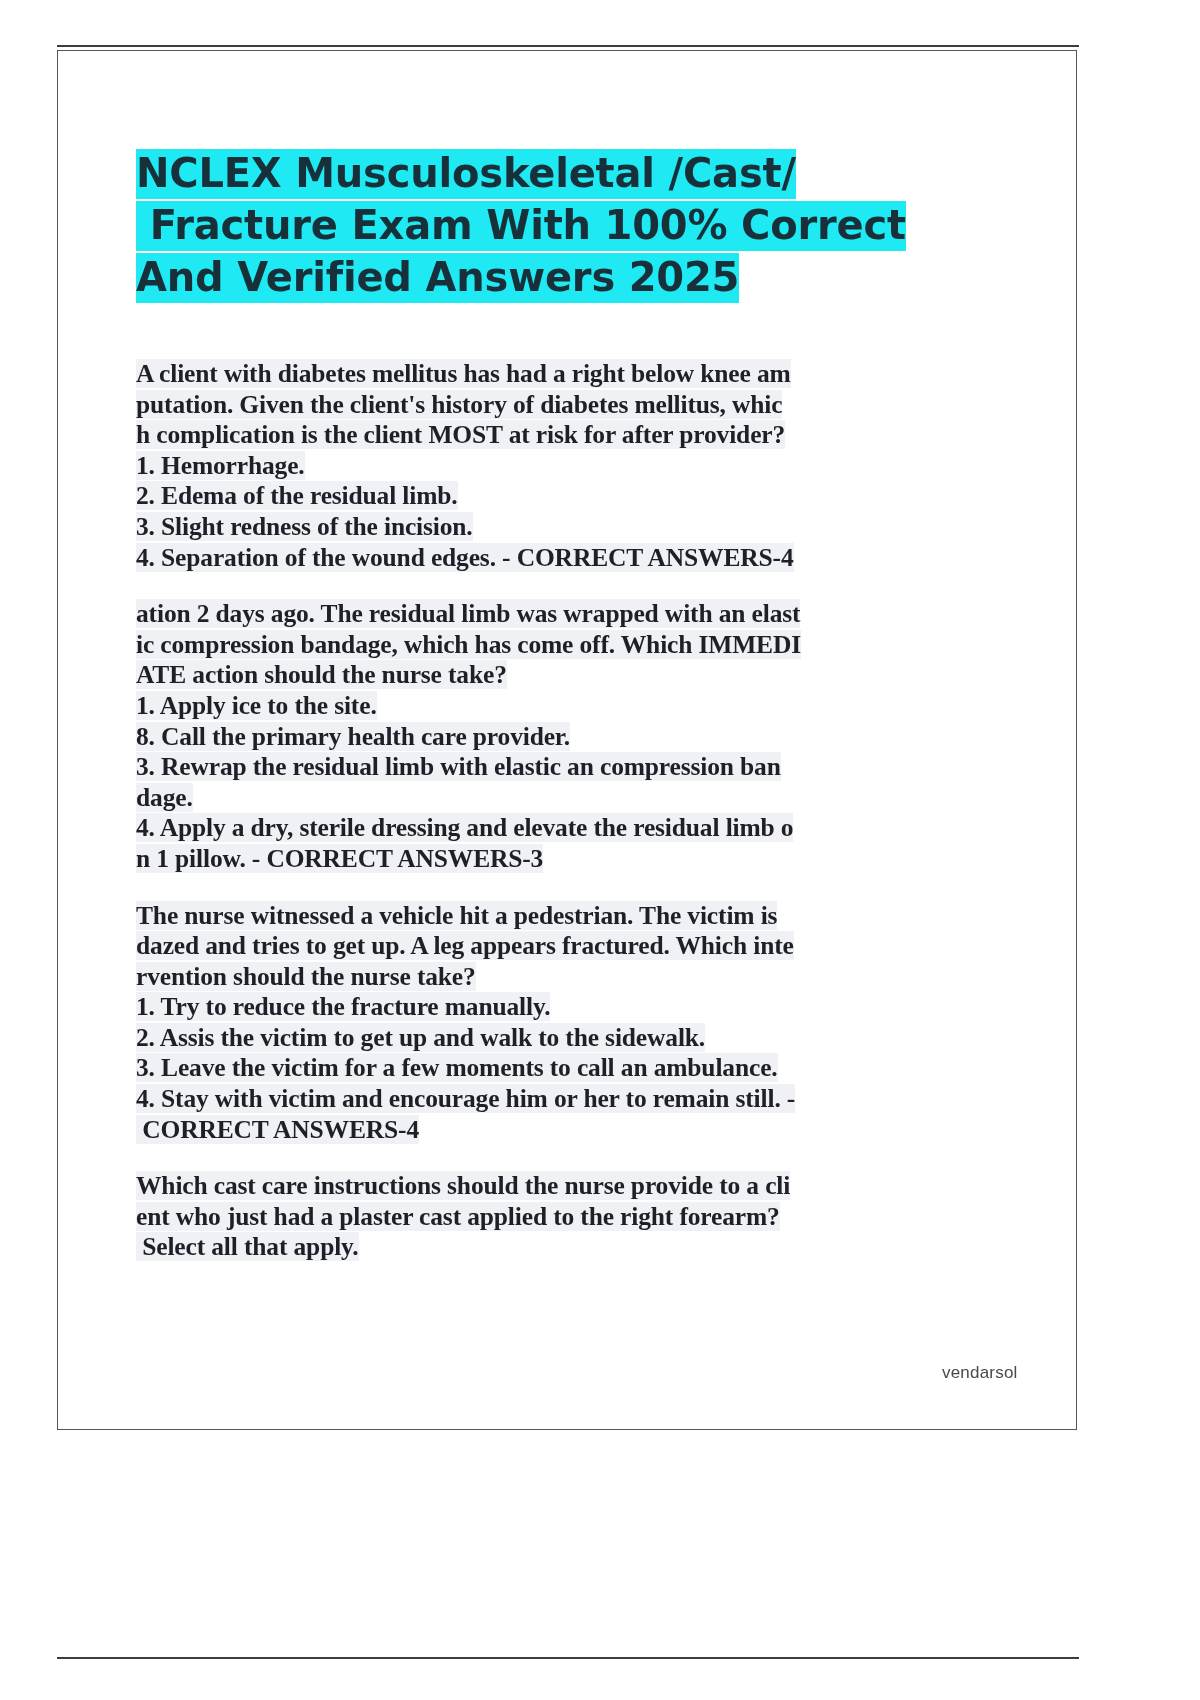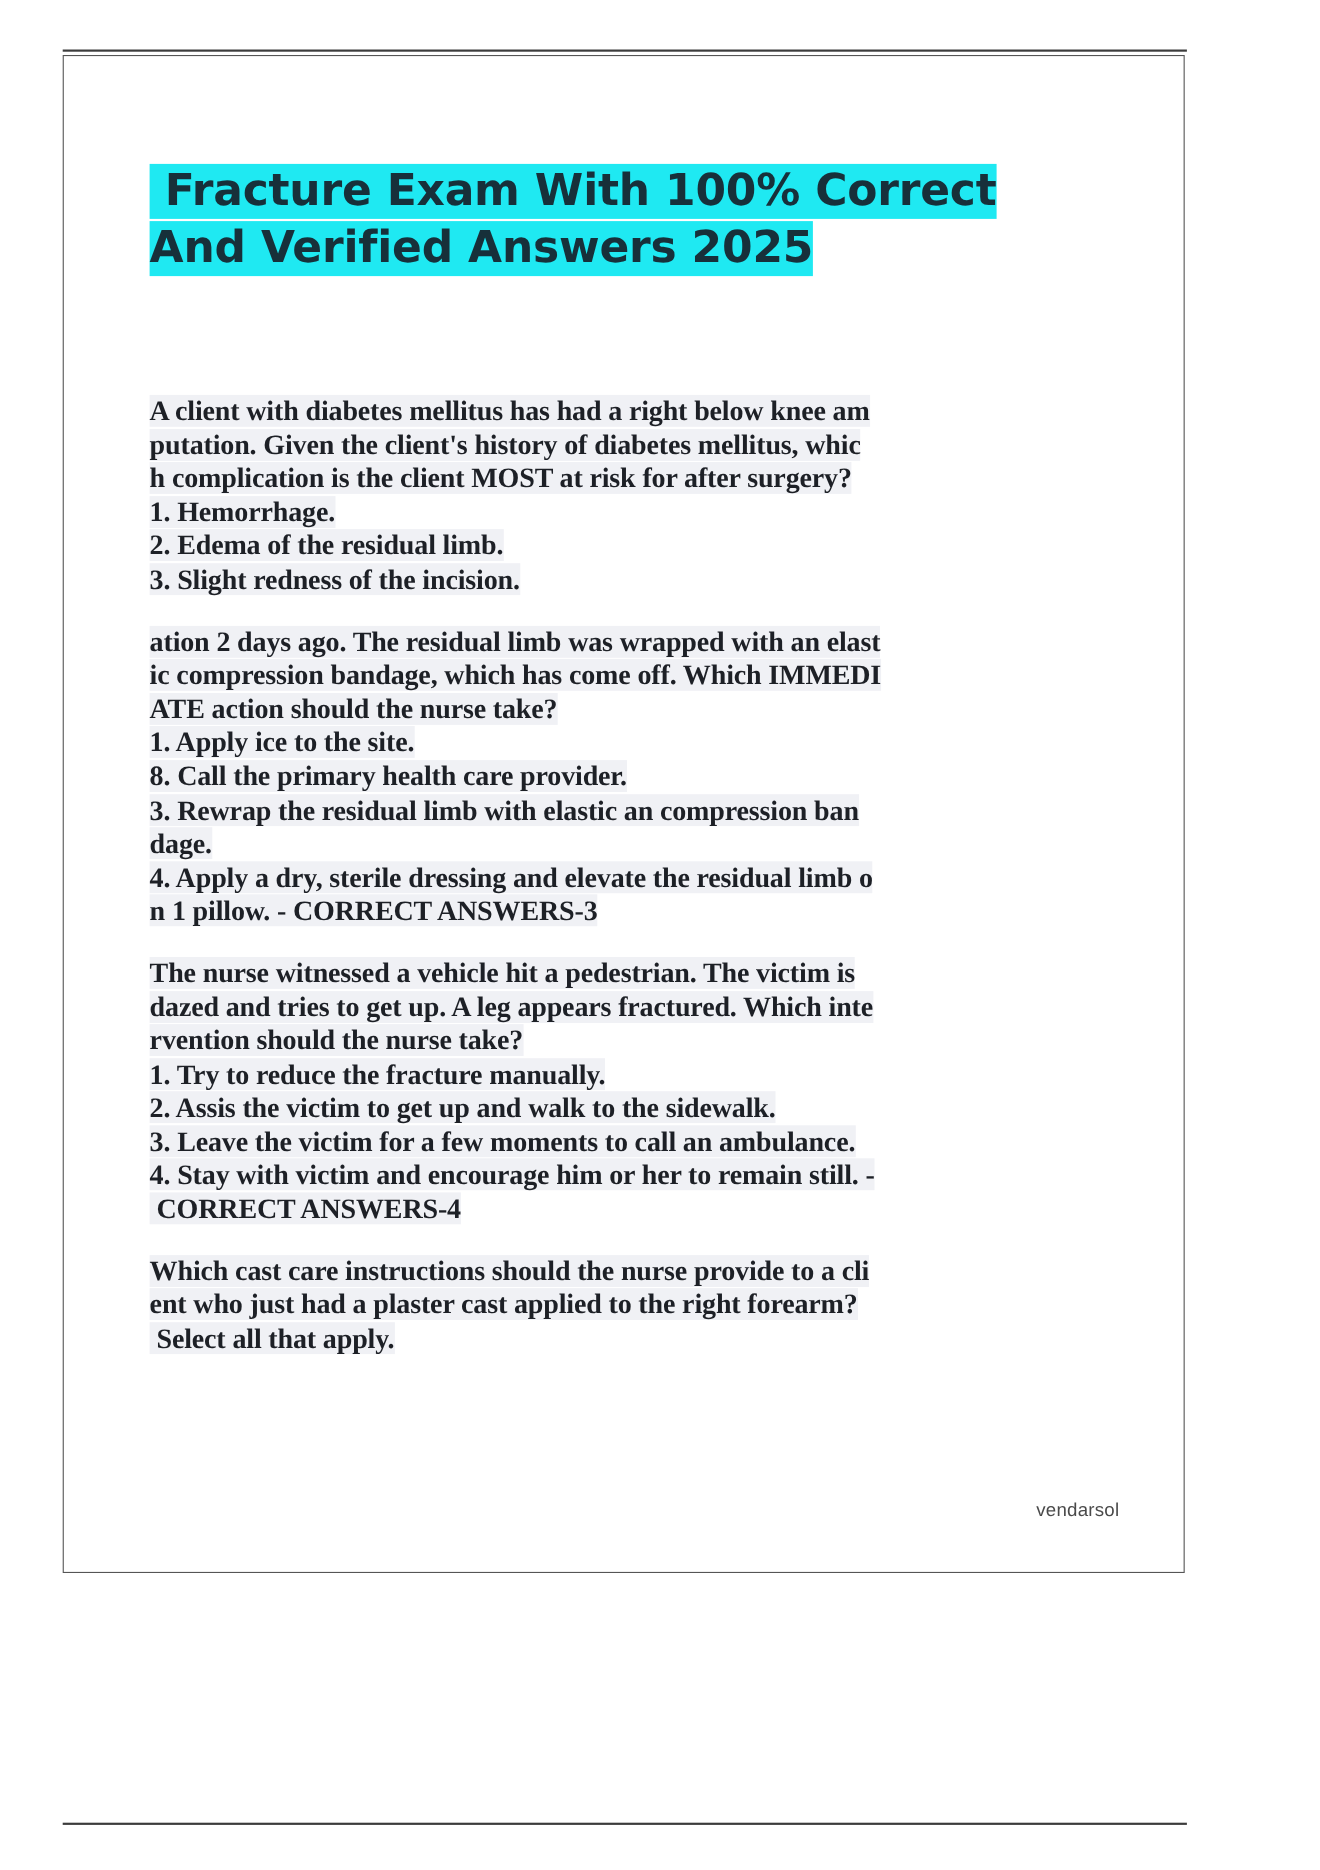--- a/index.html
+++ b/index.html
@@ -120,33 +120,35 @@
 </head>
 <body>
 
 <div id="page-root">
 
   <div class="top-rule"></div>
 
   <div class="sheet">
 
     <div class="title-block">
+      <div class="title-line"><span class="hl">NCLEX Musculoskeletal /Cast/</span></div>
       <div class="title-line"><span class="hl"> Fracture Exam With 100% Correct</span></div>
       <div class="title-line"><span class="hl">And Verified Answers 2025</span></div>
     </div>
 
     <div class="body-block">
 
       <div class="qblock">
         <div class="tline"><span class="sel">A client with diabetes mellitus has had a right below knee am</span></div>
         <div class="tline"><span class="sel">putation. Given the client's history of diabetes mellitus, whic</span></div>
-        <div class="tline"><span class="sel">h complication is the client MOST at risk for after surgery?</span></div>
+        <div class="tline"><span class="sel">h complication is the client MOST at risk for after provider?</span></div>
         <div class="tline"><span class="sel">1. Hemorrhage.</span></div>
         <div class="tline"><span class="sel">2. Edema of the residual limb.</span></div>
         <div class="tline"><span class="sel">3. Slight redness of the incision.</span></div>
+        <div class="tline"><span class="sel">4. Separation of the wound edges. - CORRECT ANSWERS-4</span></div>
       </div>
 
       <div class="qblock">
         <div class="tline"><span class="sel">ation 2 days ago. The residual limb was wrapped with an elast</span></div>
         <div class="tline"><span class="sel">ic compression bandage, which has come off. Which IMMEDI</span></div>
         <div class="tline"><span class="sel">ATE action should the nurse take?</span></div>
         <div class="tline"><span class="sel">1. Apply ice to the site.</span></div>
         <div class="tline"><span class="sel">8. Call the primary health care provider.</span></div>
         <div class="tline"><span class="sel">3. Rewrap the residual limb with elastic an compression ban</span></div>
         <div class="tline"><span class="sel">dage.</span></div>

